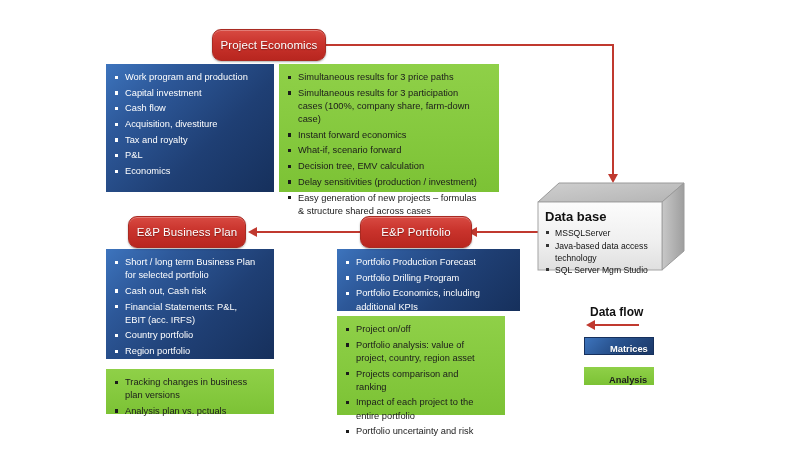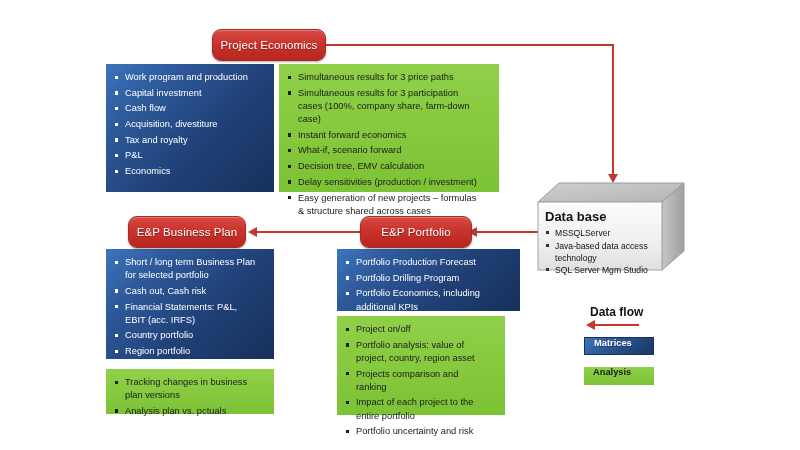--- a/index.html
+++ b/index.html
@@ -144,22 +144,22 @@
     position: absolute;
     height: 2px;
     background: #c0392f;
   }
   .legend-swatch {
     position: absolute;
     box-sizing: border-box;
     font-size: 9.3px;
     font-weight: bold;
     display: flex;
-    align-items: flex-start;
-    padding-left: 9px;
+    align-items: flex-end;
+    padding-left: 25px;
   }
   .legend-swatch.blue {
     background: linear-gradient(135deg, #3d74bd 0%, #2a5592 40%, #1b3868 100%);
     color: #ffffff;
     border: 1px solid #16305c;
     text-shadow: 0 1px 1px rgba(0,0,0,.3);
   }
   .legend-swatch.green {
     background: linear-gradient(180deg, #8fd048 0%, #7cc235 100%);
     color: #1b1b1b;

